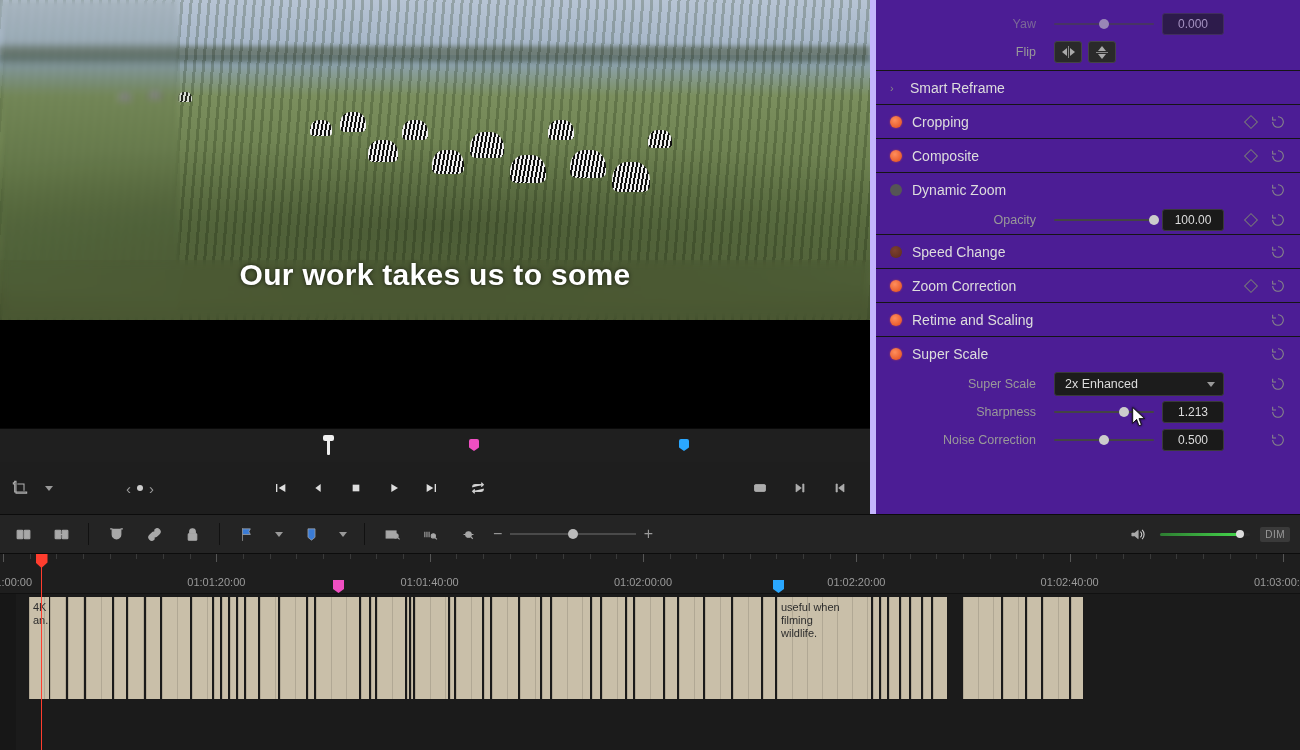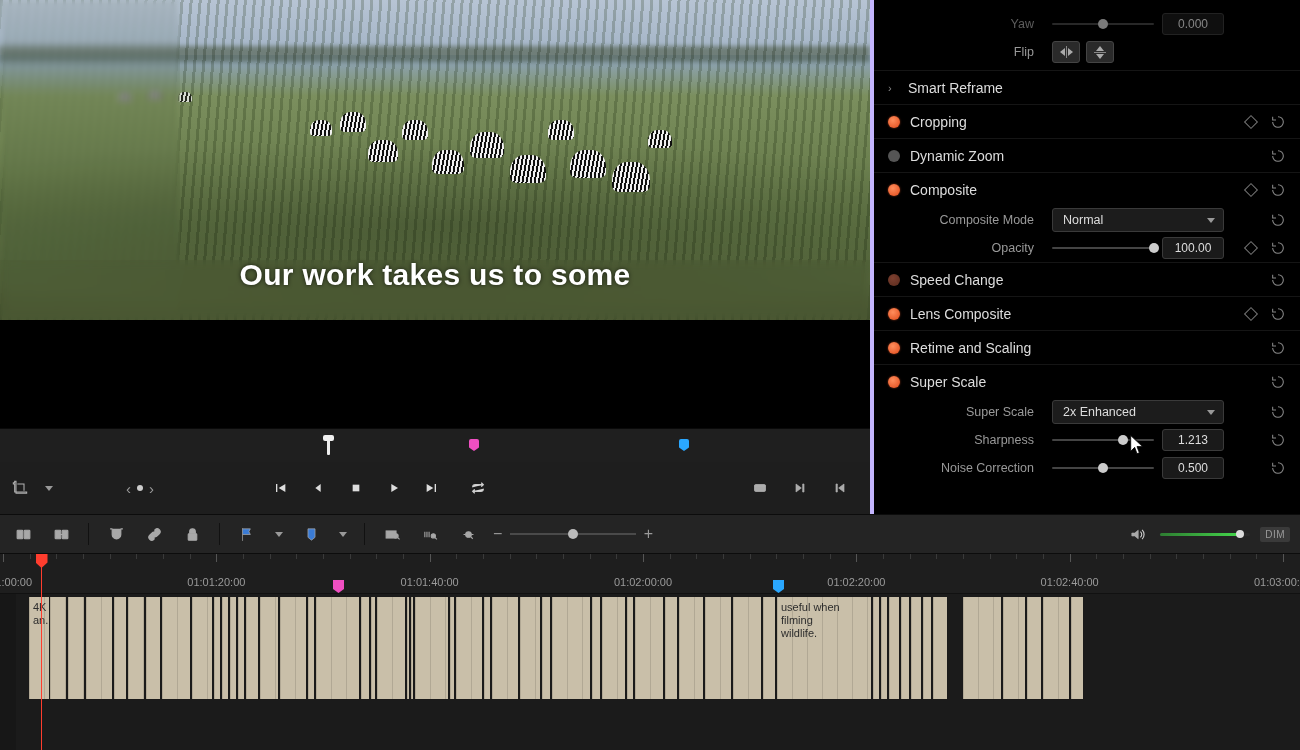--- a/index.html
+++ b/index.html
@@ -36,21 +36,21 @@
   .dd-caret { width:0;height:0;border-left:4px solid transparent;border-right:4px solid transparent;border-top:5px solid #999; }
   .nav-dots { display:flex; align-items:center; gap:6px; color:#9a9a9a; font-size:15px; margin-left:60px;}
   .play-cluster { position:absolute; left:270px; display:flex; gap:18px; align-items:center; }
   .play-cluster .pbtn { width:20px;height:20px; display:flex;align-items:center;justify-content:center; cursor:pointer;}
   .play-cluster svg { fill:#ddd; width:16px; height:16px;}
   .transport { position:relative; }
   .t-right { margin-left:auto; display:flex; gap:16px; align-items:center; padding-right:10px;}
   .t-right svg { fill:#aaa; width:16px;height:16px;}
 
   
-  .inspector { flex:1; background:#000000; overflow:hidden; font-size:13px; border-left:4px solid #c4b5fd;}
+  .inspector { flex:1; background:#4c1d95; overflow:hidden; font-size:13px; border-left:6px solid #c4b5fd;}
   .ins-row { display:flex; align-items:center; height:28px; padding:0 14px 0 10px; gap:8px;}
   .ins-ctrl { display:flex; align-items:center; gap:6px; }
   .flip-box { width:28px; height:22px; border:1px solid #444; border-radius:3px; display:flex; align-items:center; justify-content:center; background:#2a2a2a; cursor:pointer; gap:1px;}
   .flip-box .bar { width:1px; height:12px; background:#888; }
   .flip-box .tri { width:0;height:0; border-top:4px solid transparent; border-bottom:4px solid transparent; }
   .flip-box .tri.l { border-right:5px solid #aaa; }
   .flip-box .tri.r { border-left:5px solid #aaa; }
   .numbox { width:62px; height:22px; background:#1a1a1a; border:1px solid #3a3a3a; border-radius:3px; color:#ddd; font-size:12px; display:flex; align-items:center; justify-content:center;}
   .section-head { display:flex; align-items:center; height:34px; padding:0 14px; border-top:1px solid #151515; gap:10px;}
   .section-head .chev { color:#888; font-size:11px; width:10px;}
@@ -256,46 +256,34 @@
         <span class="title">Cropping</span>
         <div class="section-actions">
             <div class="kf"></div>
             <div class="reset"><svg viewBox="0 0 24 24">
                 <path d="M4 12a8 8 0 108-8M4 4v5h5"></path>
               </svg></div>
           </div>
       </div>
 
       <div class="section-head">
-        <span class="toggle-dot off"></span>
-        <span class="title">Dynamic Zoom</span>
-        <div class="section-actions">
-            <div class="reset"><svg viewBox="0 0 24 24">
-                <path d="M4 12a8 8 0 108-8M4 4v5h5"></path>
-              </svg></div>
-          </div>
-      </div>
-
-      <div class="section-head">
         <span class="toggle-dot on"></span>
         <span class="title">Composite</span>
         <div class="section-actions">
             <div class="kf"></div>
             <div class="reset"><svg viewBox="0 0 24 24">
                 <path d="M4 12a8 8 0 108-8M4 4v5h5"></path>
               </svg></div>
           </div>
       </div>
-      <div class="param-row">
-        <div class="plabel">Composite Mode</div>
-        <div class="select-box">
-            <span>Normal</span>
-            <span class="chev-d dd-caret"></span>
-          </div>
-        <div class="end-actions">
+
+      <div class="section-head">
+        <span class="toggle-dot off"></span>
+        <span class="title">Dynamic Zoom</span>
+        <div class="section-actions">
             <div class="reset"><svg viewBox="0 0 24 24">
                 <path d="M4 12a8 8 0 108-8M4 4v5h5"></path>
               </svg></div>
           </div>
       </div>
       <div class="param-row">
         <div class="plabel">Opacity</div>
         <div class="slider-wrap">
             <div class="slider-track">
               <div class="slider-knob" style="left:100%"></div>
@@ -316,21 +304,21 @@
         <div class="section-actions">
             <div class="reset"><svg viewBox="0 0 24 24">
                 <path d="M4 12a8 8 0 108-8M4 4v5h5"></path>
               </svg></div>
           </div>
       </div>
 
 
       <div class="section-head">
         <span class="toggle-dot on"></span>
-        <span class="title">Lens Composite</span>
+        <span class="title">Zoom Correction</span>
         <div class="section-actions">
             <div class="kf"></div>
             <div class="reset"><svg viewBox="0 0 24 24">
                 <path d="M4 12a8 8 0 108-8M4 4v5h5"></path>
               </svg></div>
           </div>
       </div>
 
       <div class="section-head">
         <span class="toggle-dot on"></span>

